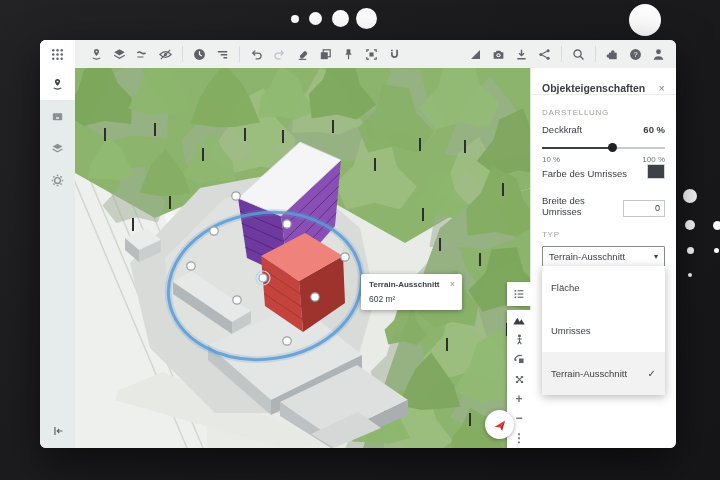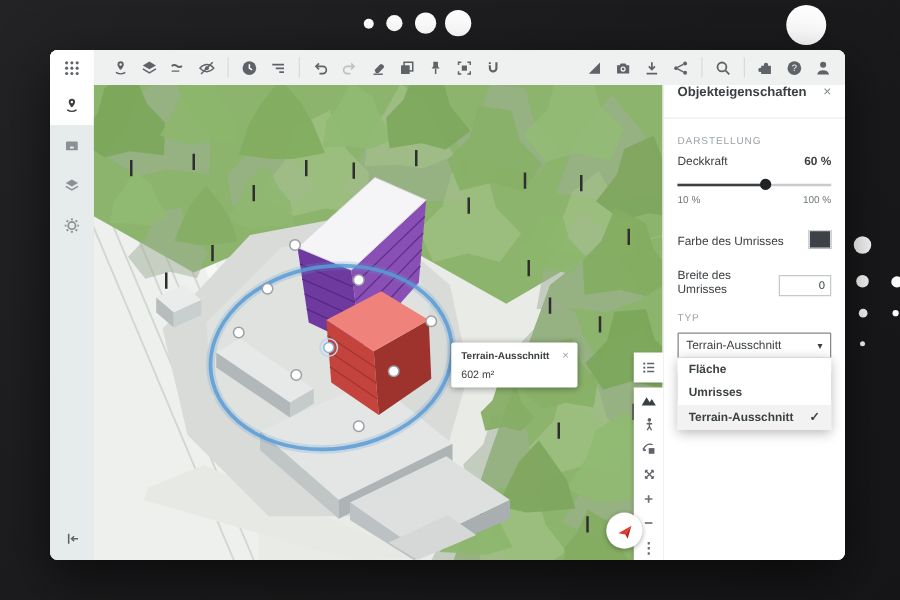--- a/index.html
+++ b/index.html
@@ -43,21 +43,21 @@
               box-shadow:-1px 1px 3px rgba(0,0,0,.22);display:flex;flex-direction:column;}
   .tool{flex:1;display:flex;align-items:center;justify-content:center;color:#5f6368;font-size:12px;}
   .tool.txt{font-weight:bold;color:#6a7074;}
 
   .compass{position:absolute;left:410px;top:342px;width:29px;height:29px;border-radius:50%;background:#fff;
            box-shadow:0 1px 4px rgba(0,0,0,.35);z-index:3;display:flex;align-items:center;justify-content:center;}
 
   
   .panel{position:absolute;right:0;top:28px;bottom:0;width:145px;background:#fff;border-left:1px solid #e4e6e6;
          font-size:10px;color:#3c4043;}
-  .panel-head{height:26px;padding:0 11px;display:flex;align-items:flex-start;justify-content:space-between;
+  .panel-head{height:26px;padding:0 11px;display:flex;align-items:flex-end;justify-content:space-between;
               border-bottom:1px solid #ededed;}
   .panel-title{font-size:10.5px;font-weight:bold;}
   .panel-close{color:#80868b;font-size:11px;}
   .sec-label{margin:13px 11px 7px;font-size:8px;letter-spacing:.09em;color:#9aa2a6;}
   .row{display:flex;align-items:flex-end;justify-content:space-between;padding:0 11px;}
   .row.mt{margin-top:9px;}
   .lbl{font-size:9.5px;}
   .val{font-size:9.5px;font-weight:bold;}
   .slider{position:relative;margin:8px 11px 3px;height:9px;}
   .sl-track{position:absolute;left:0;right:0;top:4px;height:2px;background:#c7cbcd;}
@@ -66,21 +66,21 @@
   .minmax{display:flex;justify-content:space-between;padding:0 11px;font-size:8px;color:#6f767a;margin-top:2px;}
   .swatch{width:16px;height:13px;border:1px solid #d3d6d7;}
   .num-input{width:34px;height:15px;border:1px solid #c5c9cb;font-size:9px;text-align:right;
              padding:0 4px;line-height:15px;background:#fff;}
   .select-wrap{position:relative;margin:5px 11px 0;}
   .select{height:19px;border:1px solid #84898c;border-radius:1px;display:flex;align-items:center;
           justify-content:space-between;padding:0 6px;font-size:9.5px;background:#fff;}
   .caret{font-size:8px;color:#3c4043;}
   .dropdown{position:absolute;top:20px;left:0;right:0;background:#fff;z-index:6;
             box-shadow:0 2px 9px rgba(0,0,0,.28);}
-  .opt{display:flex;align-items:center;justify-content:space-between;padding:4px 9px;font-size:9.5px;color:#3c4043;font-weight:bold;}
+  .opt{display:flex;align-items:center;justify-content:space-between;padding:16px 9px;font-size:9.5px;color:#3c4043;}
   .opt.sel{background:#f2f2f2;}
   .opt .check{font-size:10px;}
   .del-btn{margin:11px 11px 0;height:20px;border:1px solid #c9cdce;border-radius:1px;display:flex;
            align-items:center;justify-content:center;font-size:8.5px;letter-spacing:.06em;color:#5f6569;
            position:relative;z-index:1;background:#fff;}
 </style>
 </head>
 <body>
 
 <div class="stage">
@@ -526,21 +526,21 @@
       <div class="slider">
         <div class="sl-track"></div>
         <div class="sl-fill"></div>
         <div class="sl-thumb"></div>
       </div>
       <div class="minmax">
         <span>10 %</span>
         <span>100 %</span>
       </div>
 
-      <div class="row" style="margin-top:20px">
+      <div class="row" style="margin-top:0">
         <span class="lbl">Farbe des Umrisses</span>
         <span class="swatch" style="background-color: rgb(62, 66, 70);"></span>
       </div>
       <div class="row" style="margin-top:16px">
         <span class="lbl">Breite des Umrisses</span>
         <span class="num-input">0</span>
       </div>
 
       <div class="sec-label">TYP</div>
 

